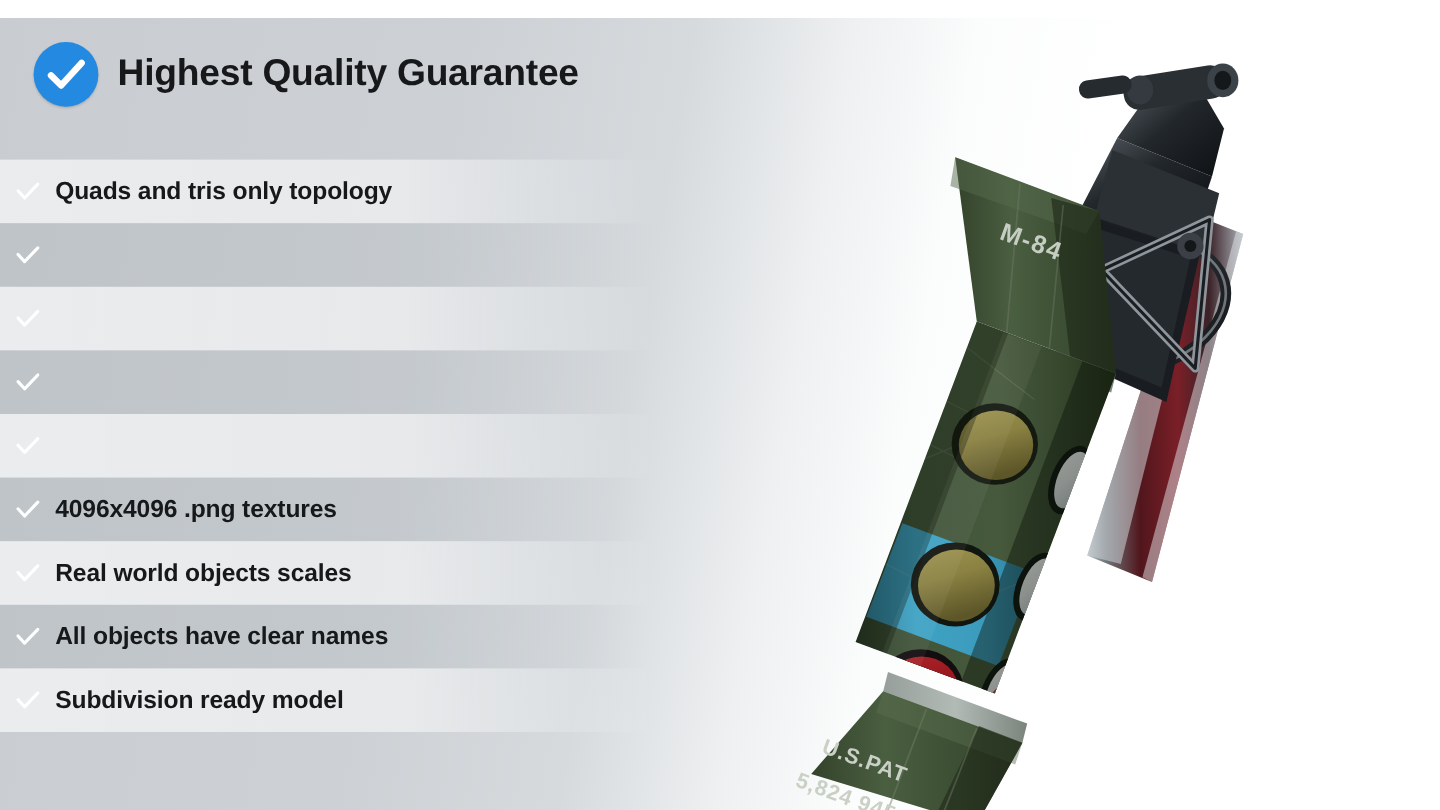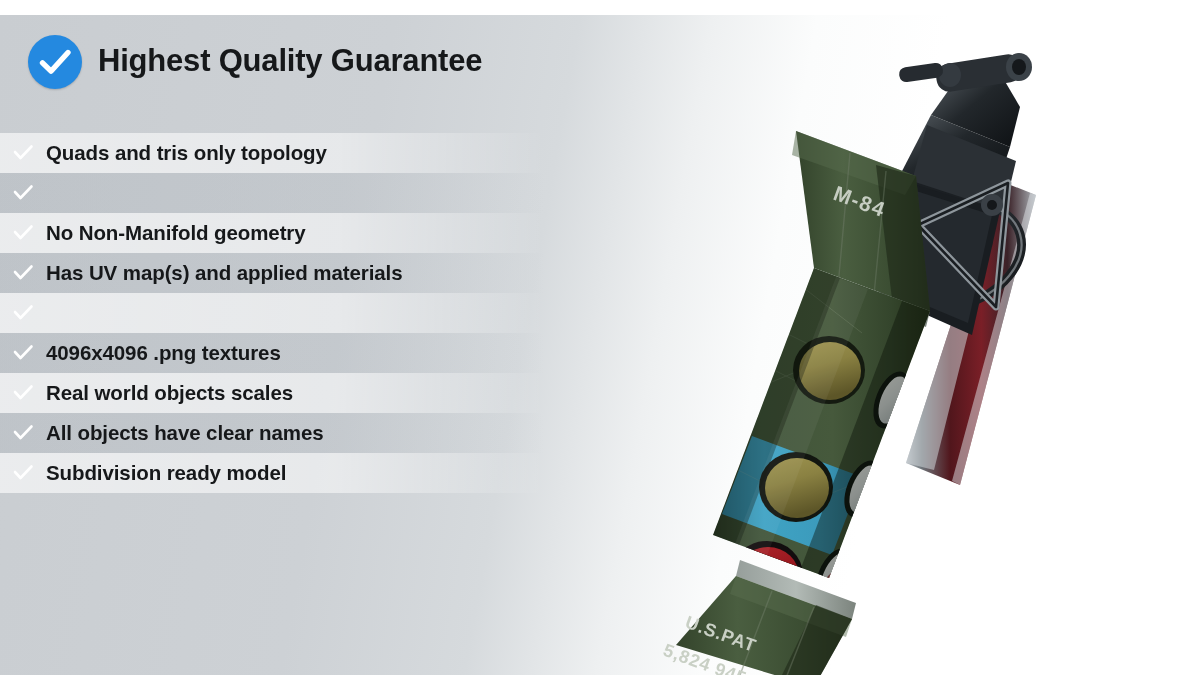--- a/index.html
+++ b/index.html
@@ -15,21 +15,21 @@
   .panel{position:absolute;left:0;top:0;width:600px;height:675px;}
 
   .header{position:absolute;left:0;top:0;width:600px;height:118px;}
   .check-circle{position:absolute;left:28px;top:20px;width:54px;height:54px;border-radius:50%;
     background:#2489e0;box-shadow:0 1px 2px rgba(0,0,0,.18);}
   .check-circle svg{position:absolute;left:0;top:0;}
   .title{position:absolute;left:98px;top:28px;font-size:31px;font-weight:bold;color:#16181a;
     letter-spacing:-.2px;white-space:nowrap;}
 
   .rows{position:absolute;left:0;top:118px;width:600px;}
-  .row{position:relative;height:40px;width:545px;display:flex;align-items:center;}
+  .row{position:relative;height:53px;width:545px;display:flex;align-items:center;}
   .row.odd{background:linear-gradient(90deg,rgba(255,255,255,.62) 0%,rgba(255,255,255,.52) 62%,rgba(255,255,255,0) 100%);}
   .row.even{background:linear-gradient(90deg,rgba(160,168,176,.26) 0%,rgba(160,168,176,.2) 62%,rgba(160,168,176,0) 100%);}
   .row .tick{width:46px;display:flex;justify-content:center;align-items:center;flex:0 0 46px;}
   .row .tick svg{display:block;}
   .row .txt{font-size:20.5px;font-weight:bold;color:#16181a;letter-spacing:-.1px;white-space:nowrap;}
 
   
   .render{position:absolute;left:600px;top:0;width:600px;height:675px;}
   .render svg{position:absolute;left:0;top:0;}
 </style>
@@ -64,29 +64,27 @@
               <path d="M4 11 L9.5 17 L20.5 5.5" fill="none" stroke="#ffffff" stroke-width="2.6" stroke-linecap="round" stroke-linejoin="round"></path>
             </svg>
         </span>
       </div>
       <div class="row odd">
         <span class="tick">
           <svg width="24" height="24" viewBox="0 0 24 24">
               <path d="M4 11 L9.5 17 L20.5 5.5" fill="none" stroke="#ffffff" stroke-width="2.6" stroke-linecap="round" stroke-linejoin="round"></path>
             </svg>
         </span>
-        <span class="txt">No Non-Manifold geometry</span>
       </div>
       <div class="row even">
         <span class="tick">
           <svg width="24" height="24" viewBox="0 0 24 24">
               <path d="M4 11 L9.5 17 L20.5 5.5" fill="none" stroke="#ffffff" stroke-width="2.6" stroke-linecap="round" stroke-linejoin="round"></path>
             </svg>
         </span>
-        <span class="txt">Has UV map(s) and applied materials</span>
       </div>
       <div class="row odd">
         <span class="tick">
           <svg width="24" height="24" viewBox="0 0 24 24">
               <path d="M4 11 L9.5 17 L20.5 5.5" fill="none" stroke="#ffffff" stroke-width="2.6" stroke-linecap="round" stroke-linejoin="round"></path>
             </svg>
         </span>
       </div>
       <div class="row even">
         <span class="tick">

